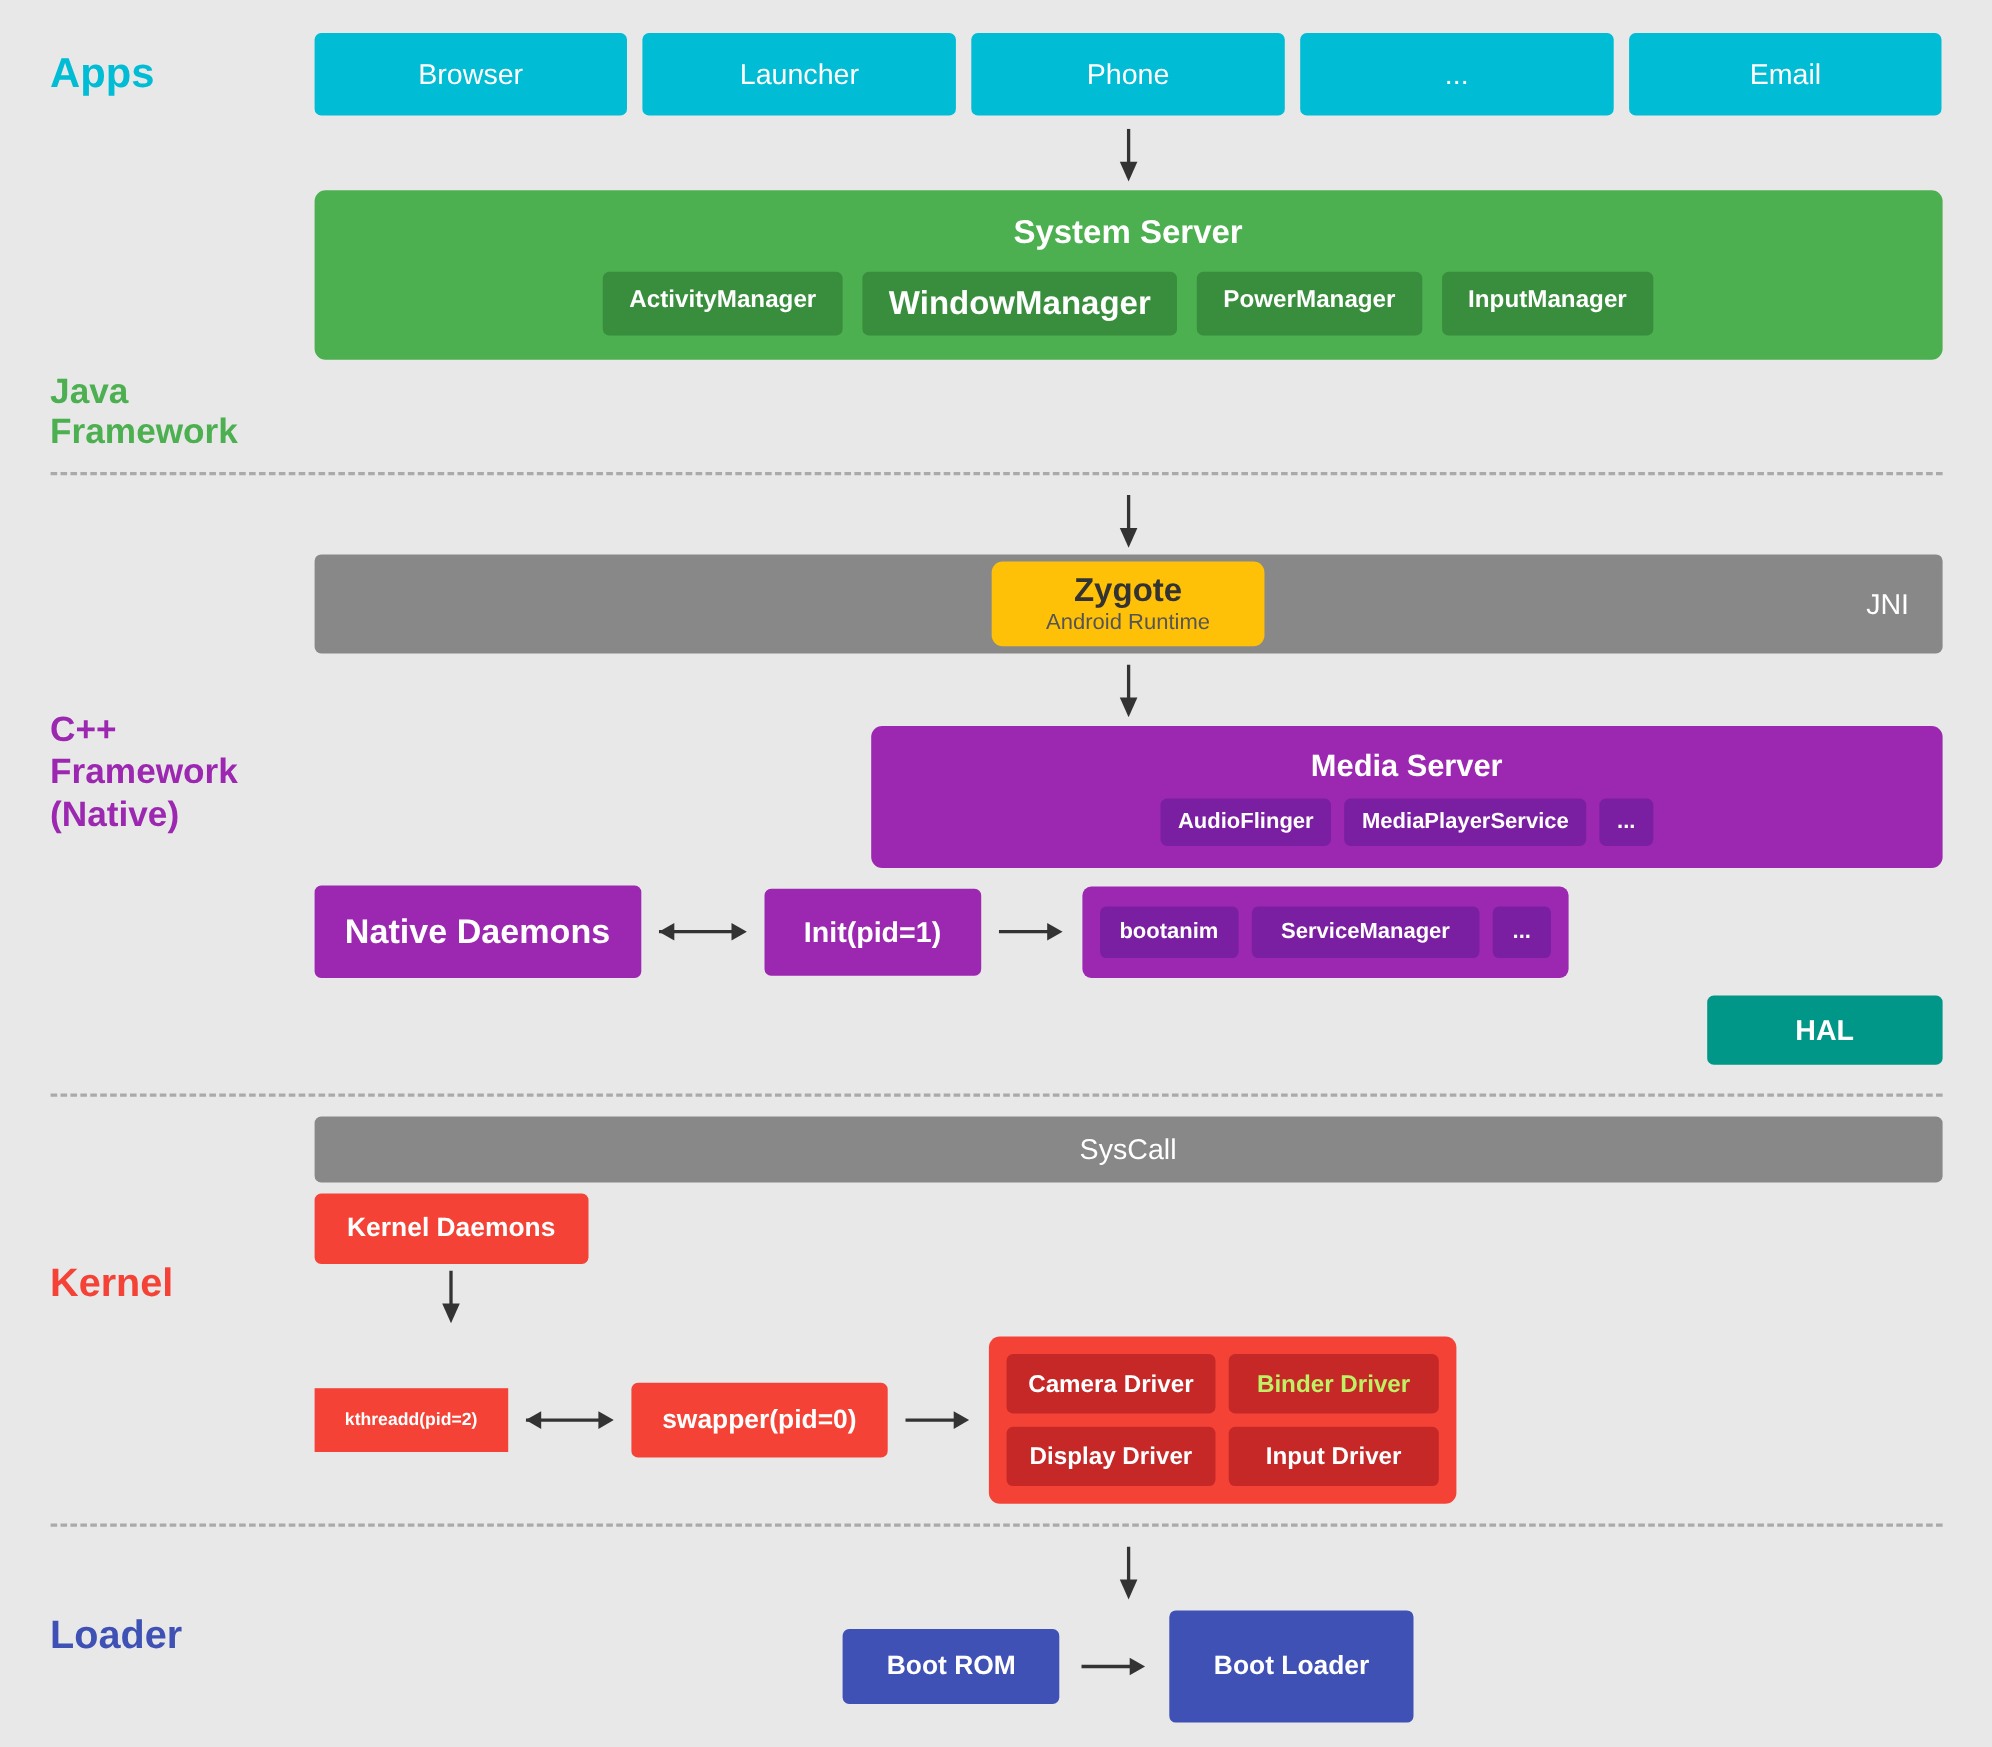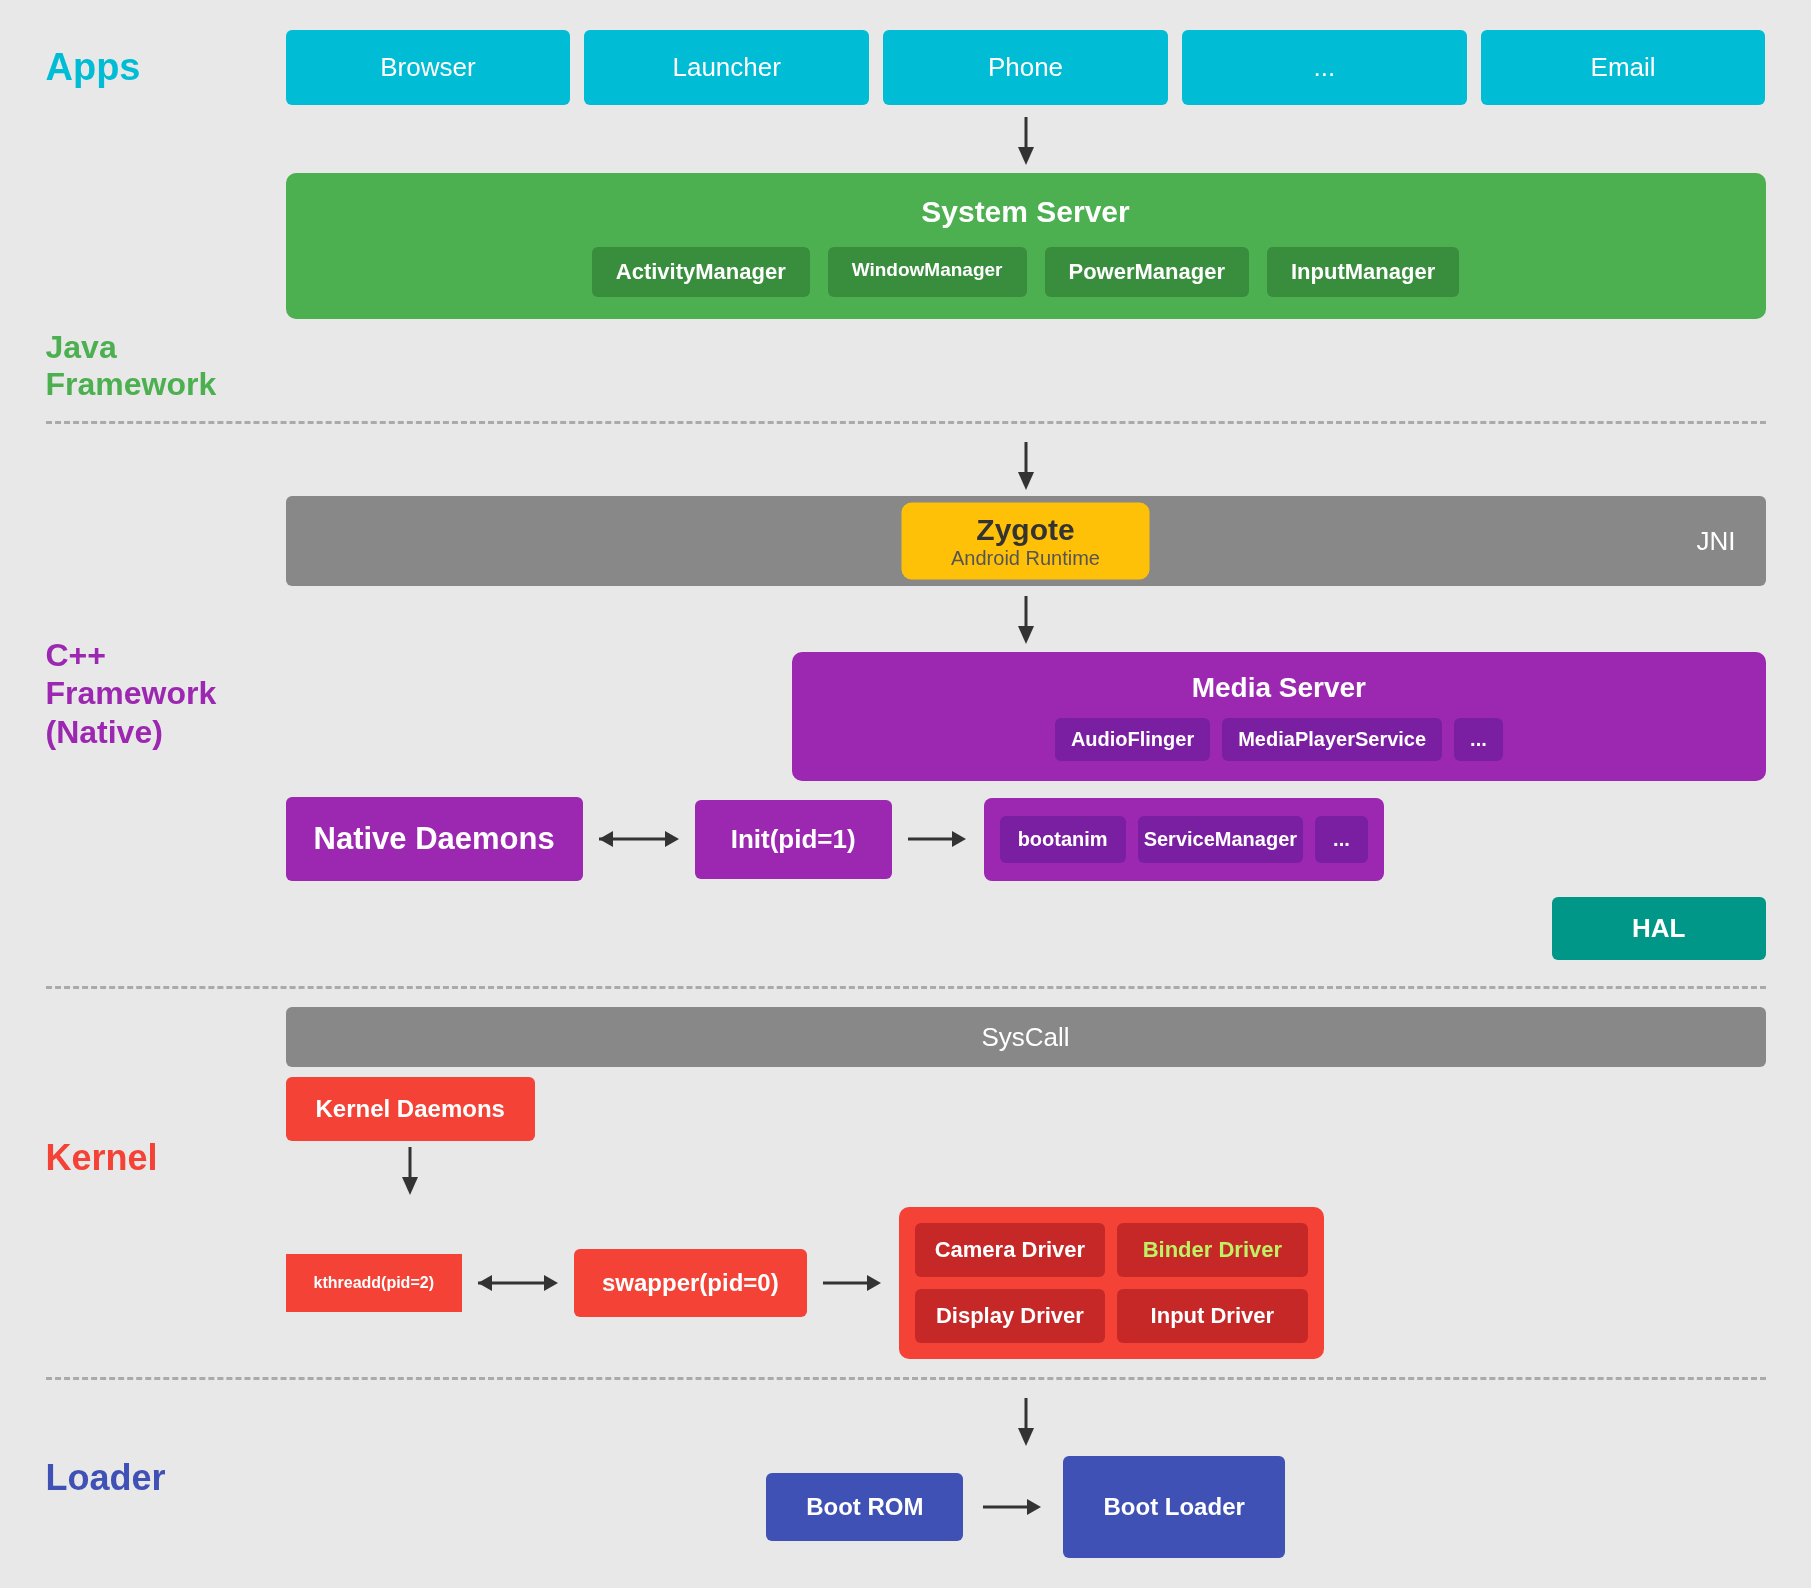--- a/index.html
+++ b/index.html
@@ -83,21 +83,21 @@
     </div>
   </div>
 
   <div style="display:flex;margin-bottom:10px;">
     <div style="width:240px;flex-shrink:0;"></div>
     <div style="flex:1;">
       <div style="background:#4caf50;border-radius:10px;padding:22px 18px;">
         <div style="color:white;font-size:30px;font-weight:bold;text-align:center;margin-bottom:18px;">System Server</div>
         <div style="display:flex;gap:18px;justify-content:center;">
           <div style="background:#388e3c;color:white;padding:12px 24px;border-radius:6px;font-size:22px;font-weight:bold;">ActivityManager</div>
-          <div style="background:#388e3c;color:white;padding:12px 24px;border-radius:6px;font-size:19px;font-weight:bold;">WindowManager</div>
+          <div style="background:#388e3c;color:white;padding:12px 24px;border-radius:6px;font-size:30px;font-weight:bold;">WindowManager</div>
           <div style="background:#388e3c;color:white;padding:12px 24px;border-radius:6px;font-size:22px;font-weight:bold;">PowerManager</div>
           <div style="background:#388e3c;color:white;padding:12px 24px;border-radius:6px;font-size:22px;font-weight:bold;">InputManager</div>
         </div>
       </div>
     </div>
   </div>
 
   <div style="display:flex;margin-bottom:8px;align-items:center;">
     <div style="width:240px;flex-shrink:0;">
       <span style="font-size:32px;font-weight:bold;color:#4caf50;">Java Framework</span>
@@ -174,21 +174,21 @@
 
         <div style="background:#9c27b0;color:white;padding:24px 36px;border-radius:6px;font-size:26px;font-weight:bold;">Init(pid=1)</div>
 
         <svg width="60" height="36">
           <line x1="0" y1="18" x2="46" y2="18" stroke="#333" stroke-width="3"></line>
           <polygon points="58,18 44,10 44,26" fill="#333"></polygon>
         </svg>
 
         <div style="background:#9c27b0;border-radius:8px;padding:18px 16px;display:flex;gap:12px;">
           <div style="background:#7b1fa2;color:white;padding:12px 18px;border-radius:6px;font-size:20px;font-weight:bold;">bootanim</div>
-          <div style="background:#7b1fa2;color:white;padding:12px 6px;border-radius:6px;font-size:20px;font-weight:bold;text-align:center;">ServiceManager</div>
+          <div style="background:#7b1fa2;color:white;padding:12px 27px;border-radius:6px;font-size:20px;font-weight:bold;text-align:center;">ServiceManager</div>
           <div style="background:#7b1fa2;color:white;padding:12px 18px;border-radius:6px;font-size:20px;font-weight:bold;">...</div>
         </div>
       </div>
 
       <div style="display:flex;justify-content:flex-end;margin-bottom:8px;">
         <div style="background:#009688;color:white;text-align:center;padding:16px 80px;border-radius:6px;font-size:26px;font-weight:bold;">HAL</div>
       </div>
     </div>
   </div>
 

